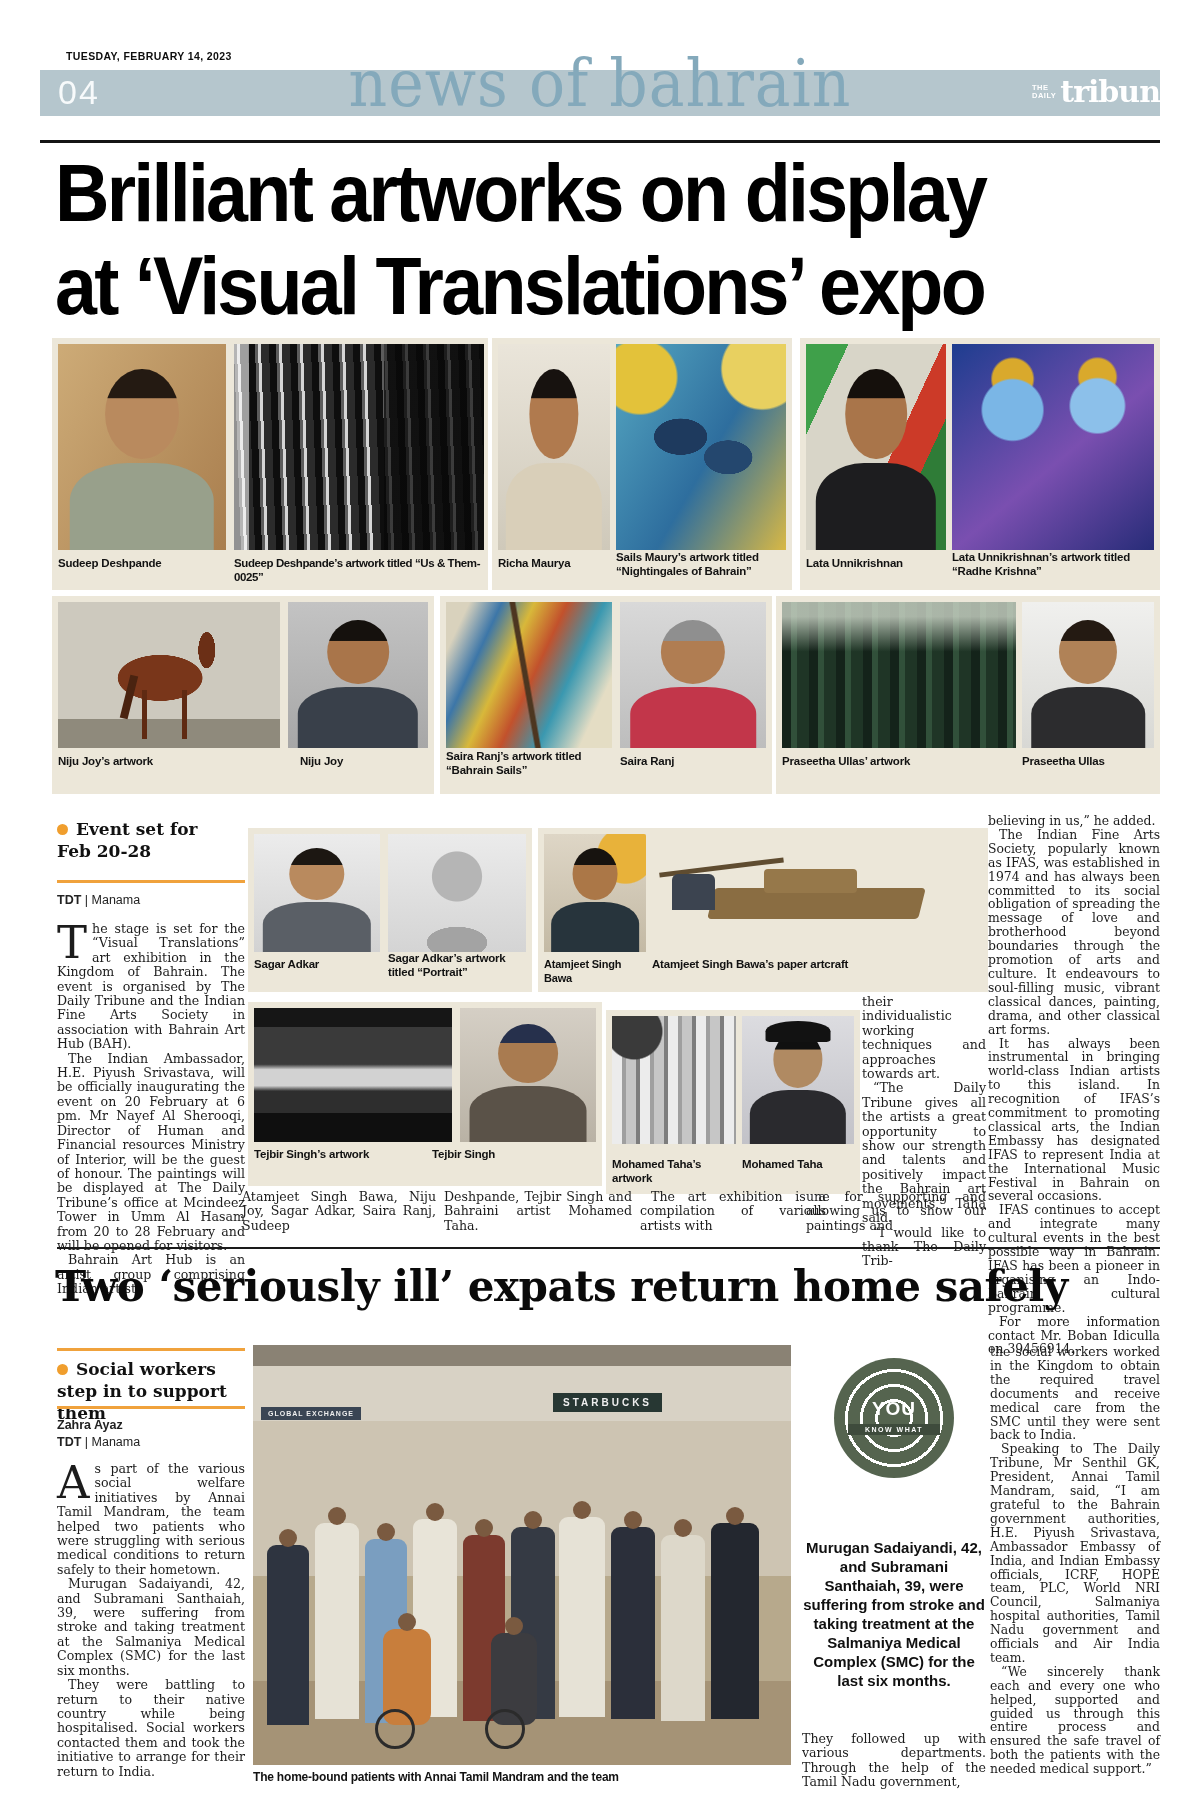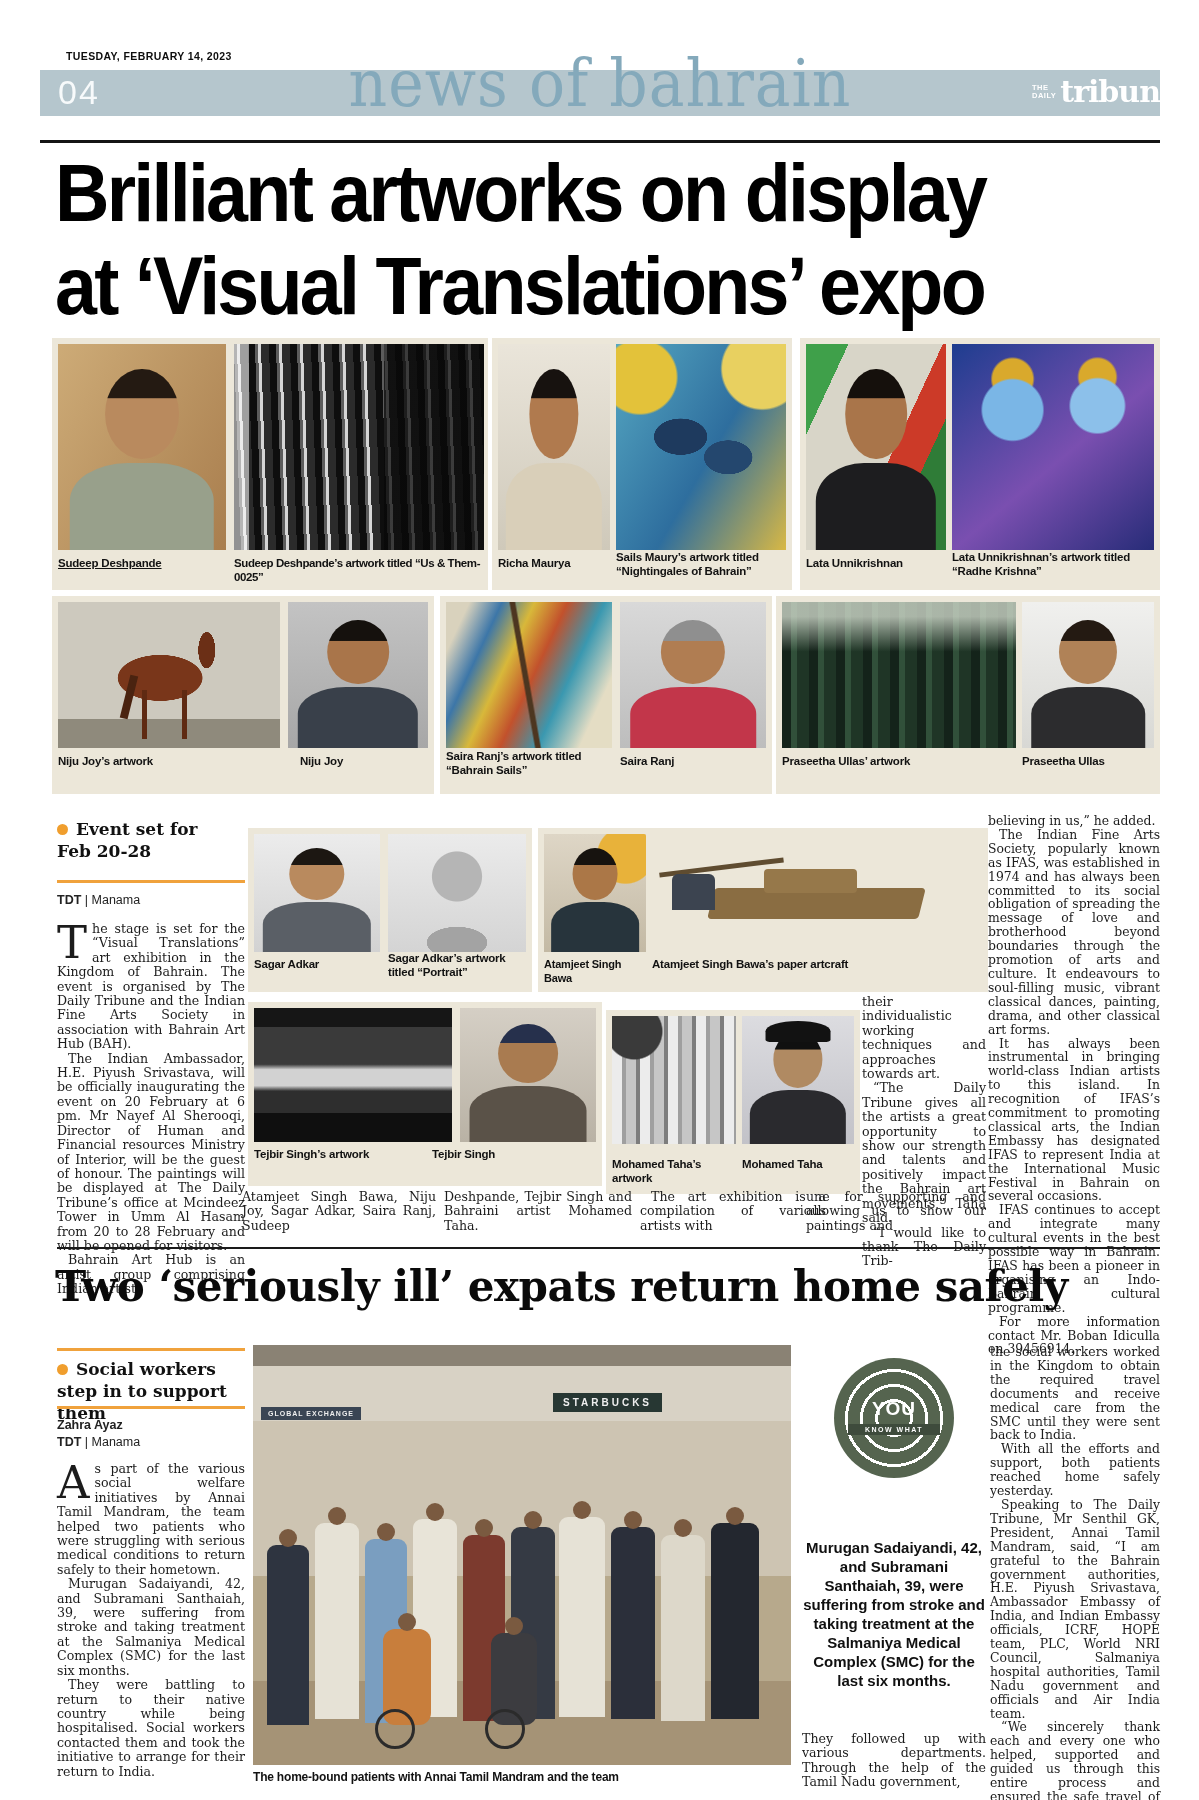--- a/index.html
+++ b/index.html
@@ -89,21 +89,21 @@
   <div class="abs panel" style="left:492px;top:338px;width:300px;height:252px;"></div>
   <div class="abs panel" style="left:800px;top:338px;width:360px;height:252px;"></div>
 
   <div class="abs photo portrait" style="left:58px;top:344px;width:168px;height:206px;--hair:#241a12;--skin:#b98a5e;--shirt:#98a08b;background:linear-gradient(120deg,#cdab77,#a97e4e);"></div>
   <div class="abs photo" style="left:234px;top:344px;width:250px;height:206px;background:linear-gradient(90deg,rgba(255,255,255,.55) 0 6%,transparent 6%),linear-gradient(90deg,transparent 0 60%,rgba(8,8,8,.75) 60%),repeating-linear-gradient(88deg,#0e0e0e 0 7px,#5c5c5c 7px 10px,#d6d6d6 10px 13px,#2b2b2b 13px 21px);"></div>
   <div class="abs photo portrait" style="left:498px;top:344px;width:112px;height:206px;--hair:#17120f;--skin:#b07a4e;--shirt:#d9cfb9;background:linear-gradient(#eae5da,#cfc9ba);"></div>
   <div class="abs photo" style="left:616px;top:344px;width:170px;height:206px;background:radial-gradient(circle at 14% 16%,#e3c23a 0 16%,transparent 17%),radial-gradient(circle at 86% 12%,#e8d060 0 17%,transparent 18%),radial-gradient(ellipse 44px 30px at 38% 45%,#1e3a5e 0 60%,transparent 61%),radial-gradient(ellipse 40px 28px at 66% 55%,#24476e 0 60%,transparent 61%),linear-gradient(120deg,#56a8c2,#2e6e9e 55%,#d8b845);"></div>
   <div class="abs photo portrait" style="left:806px;top:344px;width:140px;height:206px;--hair:#15100c;--skin:#a9754a;--shirt:#1d1d1f;background:linear-gradient(115deg,#3fa04a 0 18%,#d8d5c8 18% 58%,#cc3a28 58% 74%,#2f7c37 74%);"></div>
   <div class="abs photo" style="left:952px;top:344px;width:202px;height:206px;background:radial-gradient(circle at 30% 32%,#7ab6e6 0 15%,transparent 16%),radial-gradient(circle at 72% 30%,#8cc0ea 0 13%,transparent 14%),radial-gradient(circle at 30% 17%,#d9a92c 0 9%,transparent 10%),radial-gradient(circle at 72% 16%,#d9a92c 0 8%,transparent 9%),linear-gradient(140deg,#1e3d8f,#7a4fb0 55%,#272c78);"></div>
 
-  <div class="abs cap" style="left:58px;top:557px;width:170px;text-decoration:underline;">Sudeep Deshpande</div>
+  <div class="abs cap" style="left:58px;top:557px;width:170px;">Sudeep Deshpande</div>
   <div class="abs cap" style="left:234px;top:557px;width:252px;letter-spacing:-.4px;">Sudeep Deshpande’s artwork titled “Us &amp; Them-0025”</div>
   <div class="abs cap" style="left:498px;top:557px;width:112px;">Richa Maurya</div>
   <div class="abs cap" style="left:616px;top:551px;width:168px;">Sails Maury’s artwork titled “Nightingales of Bahrain”</div>
   <div class="abs cap" style="left:806px;top:557px;width:140px;">Lata Unnikrishnan</div>
   <div class="abs cap" style="left:952px;top:551px;width:202px;">Lata Unnikrishnan’s artwork titled “Radhe Krishna”</div>
 
   <div class="abs panel" style="left:52px;top:596px;width:382px;height:198px;"></div>
   <div class="abs panel" style="left:440px;top:596px;width:332px;height:198px;"></div>
   <div class="abs panel" style="left:776px;top:596px;width:384px;height:198px;"></div>
 
@@ -240,18 +240,17 @@
 
   <div class="abs badge" style="left:834px;top:1358px;width:120px;height:120px;">
     <div class="you">YOU</div>
     <div class="kw">KNOW WHAT</div>
   </div>
   <div class="abs pullq" style="left:802px;top:1538px;width:184px;">Murugan Sadaiyandi, 42, and Subramani Santhaiah, 39, were suffering from stroke and taking treatment at the Salmaniya Medical Complex (SMC) for the last six months.</div>
   <div class="abs body" style="left:802px;top:1732px;width:184px;">They followed up with various departments. Through the help of the Tamil Nadu government,</div>
 
   <div class="abs body" style="left:990px;top:1345px;width:170px;font-size:12.4px;line-height:13.9px;">
     <p>the social workers worked in the Kingdom to obtain the required travel documents and receive medical care from the SMC until they were sent back to India.</p>
-    <p>With all the efforts and support, both patients reached home safely yesterday.</p>
     <p>Speaking to The Daily Tribune, Mr Senthil GK, President, Annai Tamil Mandram, said, “I am grateful to the Bahrain government authorities, H.E. Piyush Srivastava, Ambassador Embassy of India, and Indian Embassy officials, ICRF, HOPE team, PLC, World NRI Council, Salmaniya hospital authorities, Tamil Nadu government and officials and Air India team.</p>
     <p>“We sincerely thank each and every one who helped, supported and guided us through this entire process and ensured the safe travel of both the patients with the needed medical support.”</p>
   </div>
 
 </div>
 
 </body></html>

